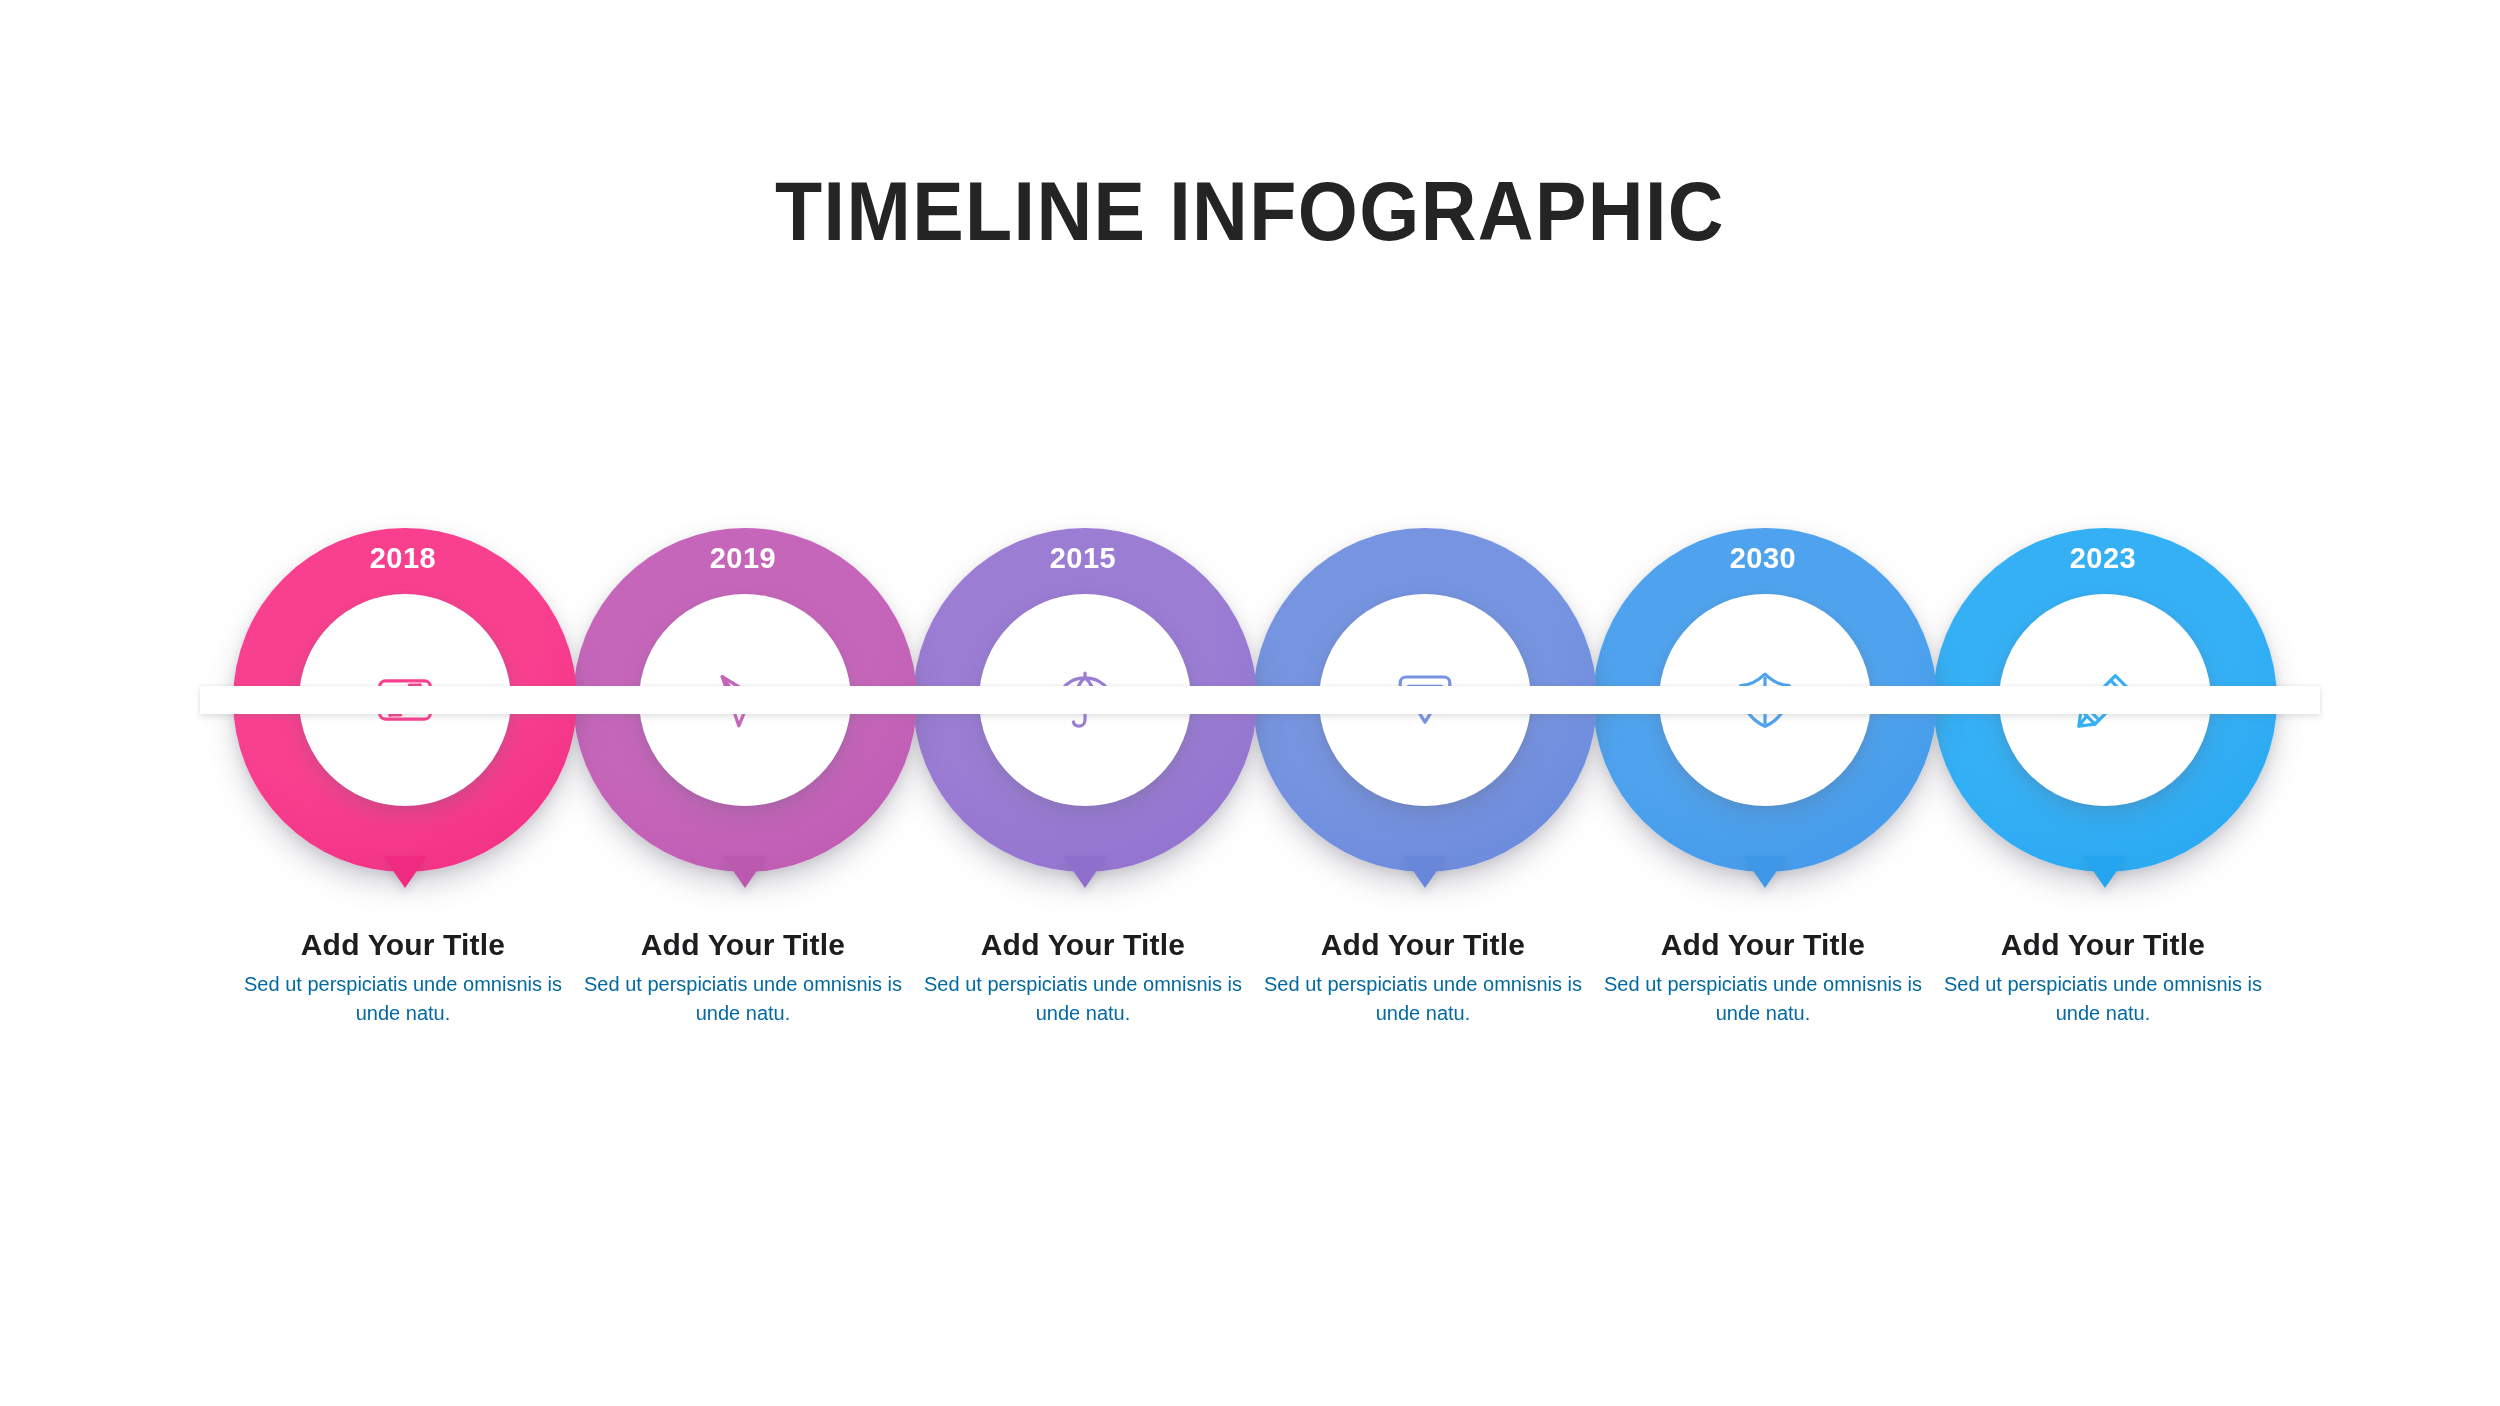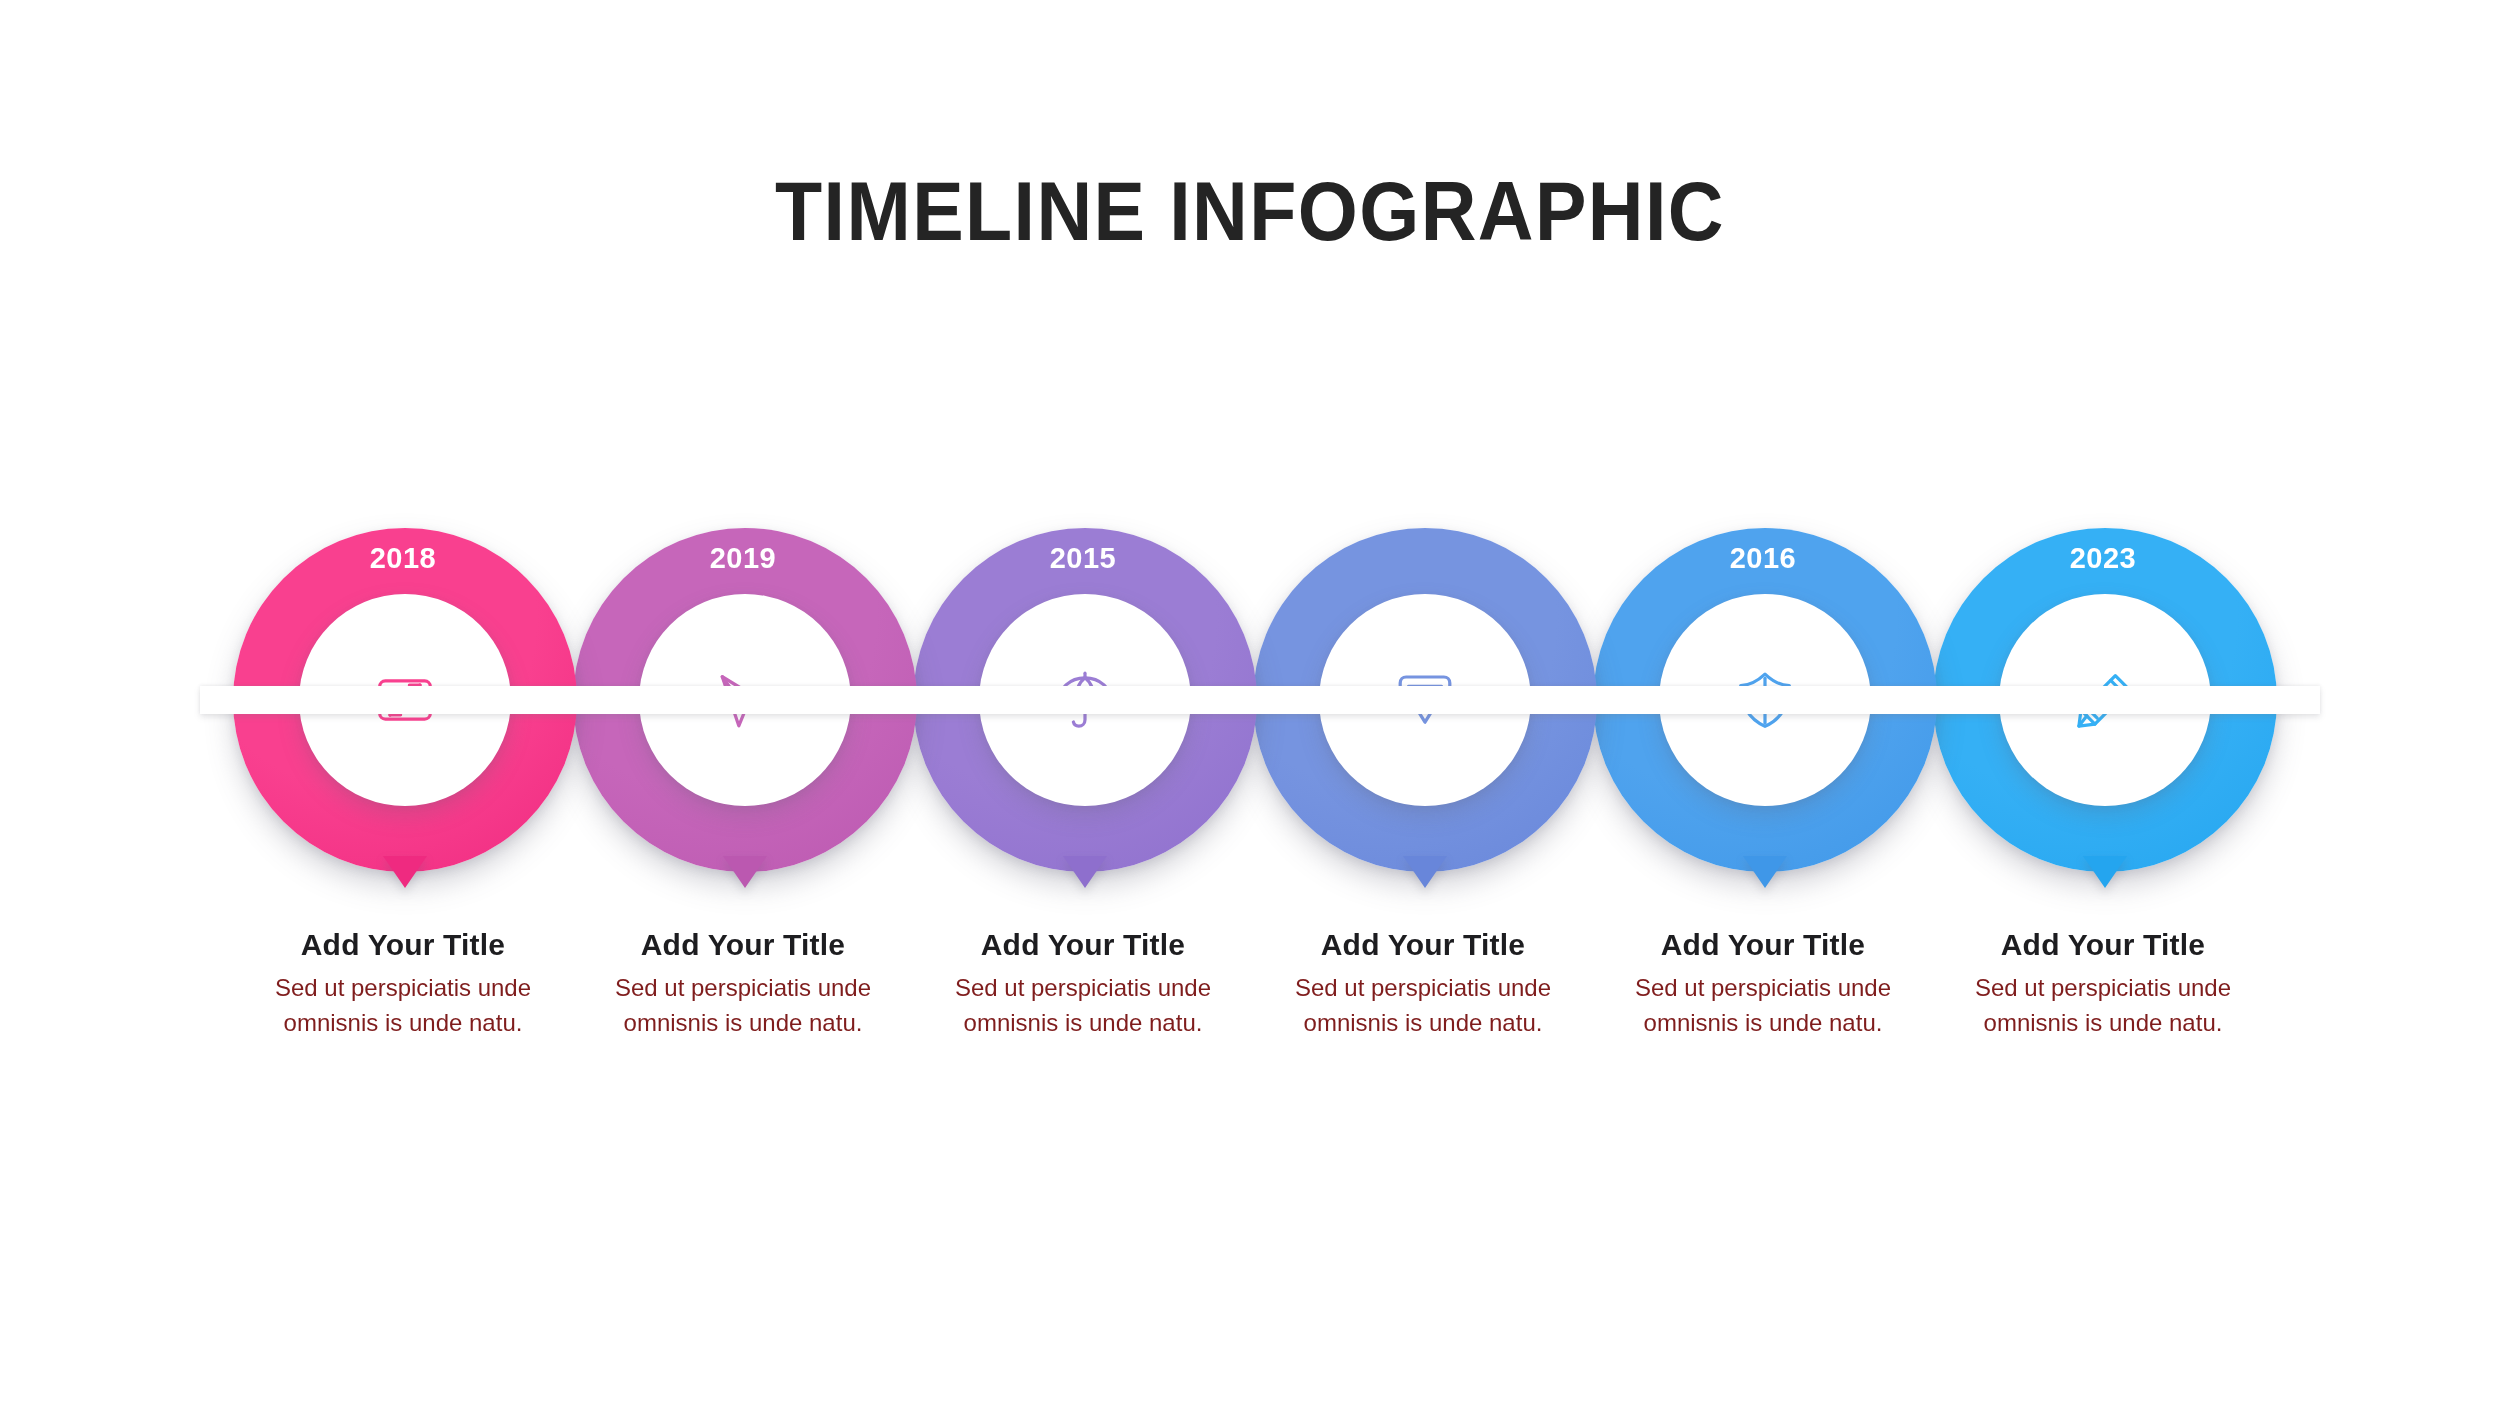--- a/index.html
+++ b/index.html
@@ -141,23 +141,23 @@
 
   .caption-title {
     font-size: 30px;
     font-weight: bold;
     color: #1d1d20;
     letter-spacing: 0.2px;
     margin: 0 0 8px 0;
   }
 
   .caption-body {
-    font-size: 24px;
+    font-size: 20px;
     line-height: 1.46;
-    color: #7f1d1d;
+    color: #0369a1;
     margin: 0 auto;
     width: 320px;
   }
 
   
   .z6 { z-index: 6; }
   .z5 { z-index: 5; }
   .z4 { z-index: 4; }
   .z3 { z-index: 3; }
   .z2 { z-index: 2; }
@@ -247,21 +247,21 @@
             </span>
           </div>
           <div class="caption">
             <div class="caption-title">Add Your Title</div>
             <div class="caption-body">Sed ut perspiciatis unde omnisnis is unde natu.</div>
           </div>
         </div>
         <div class="step z2" style="left: 1573px;">
           <div class="ring" style="background: radial-gradient(circle at 38% 26%, rgb(79, 163, 238) 0%, rgb(79, 163, 238) 52%, rgb(63, 151, 232) 100%);"></div>
           <div class="pointer" style="border-top-color: rgb(63, 151, 232);"></div>
-          <div class="year">2016</div>
+          <div class="year">2030</div>
           <div class="inner-disc">
             <span>
               <svg viewBox="0 0 24 24" fill="none" stroke="#4fa3ee" stroke-width="1.25" stroke-linecap="round" stroke-linejoin="round">
                 <path d="M12 2.0 C15.1 4.9 18.6 6.4 21.4 6.4 C21.4 14.2 17.9 19.5 12 22.2 C6.1 19.5 2.6 14.2 2.6 6.4 C5.4 6.4 8.9 4.9 12 2.0 Z"></path>
                 <path d="M12 3.6 L12 21.0"></path>
               </svg>
             </span>
           </div>
           <div class="caption">
             <div class="caption-title">Add Your Title</div>

